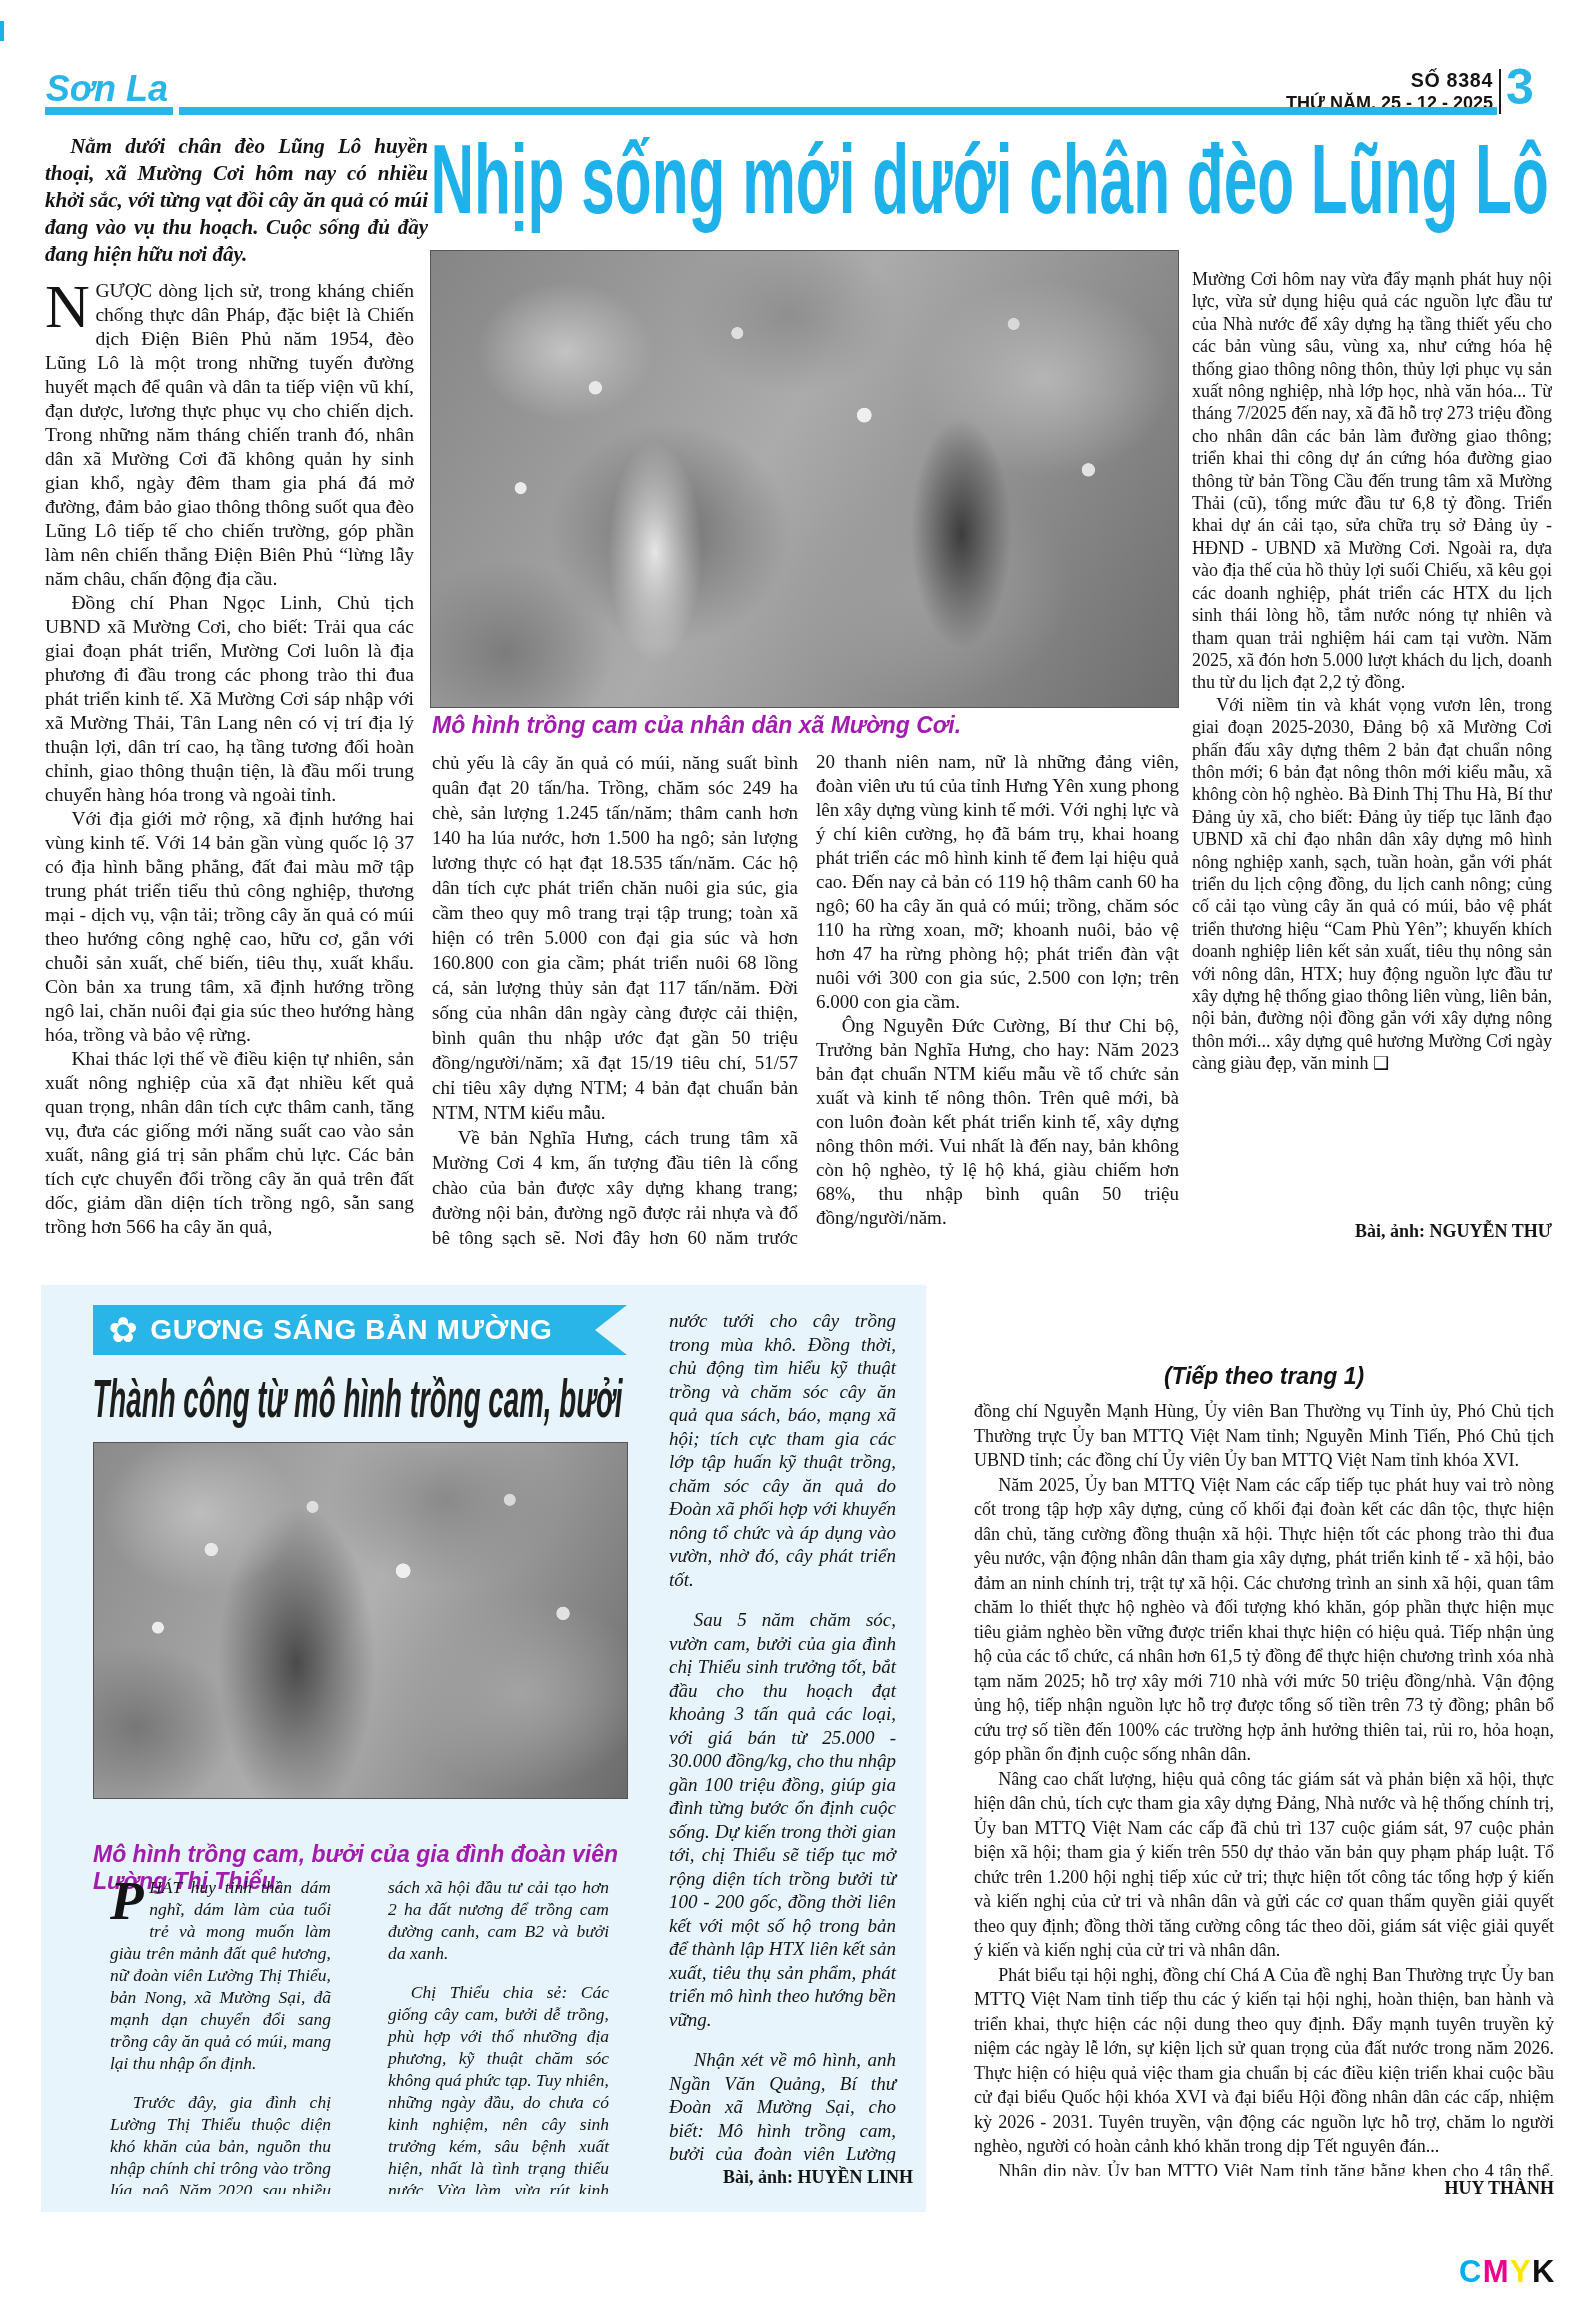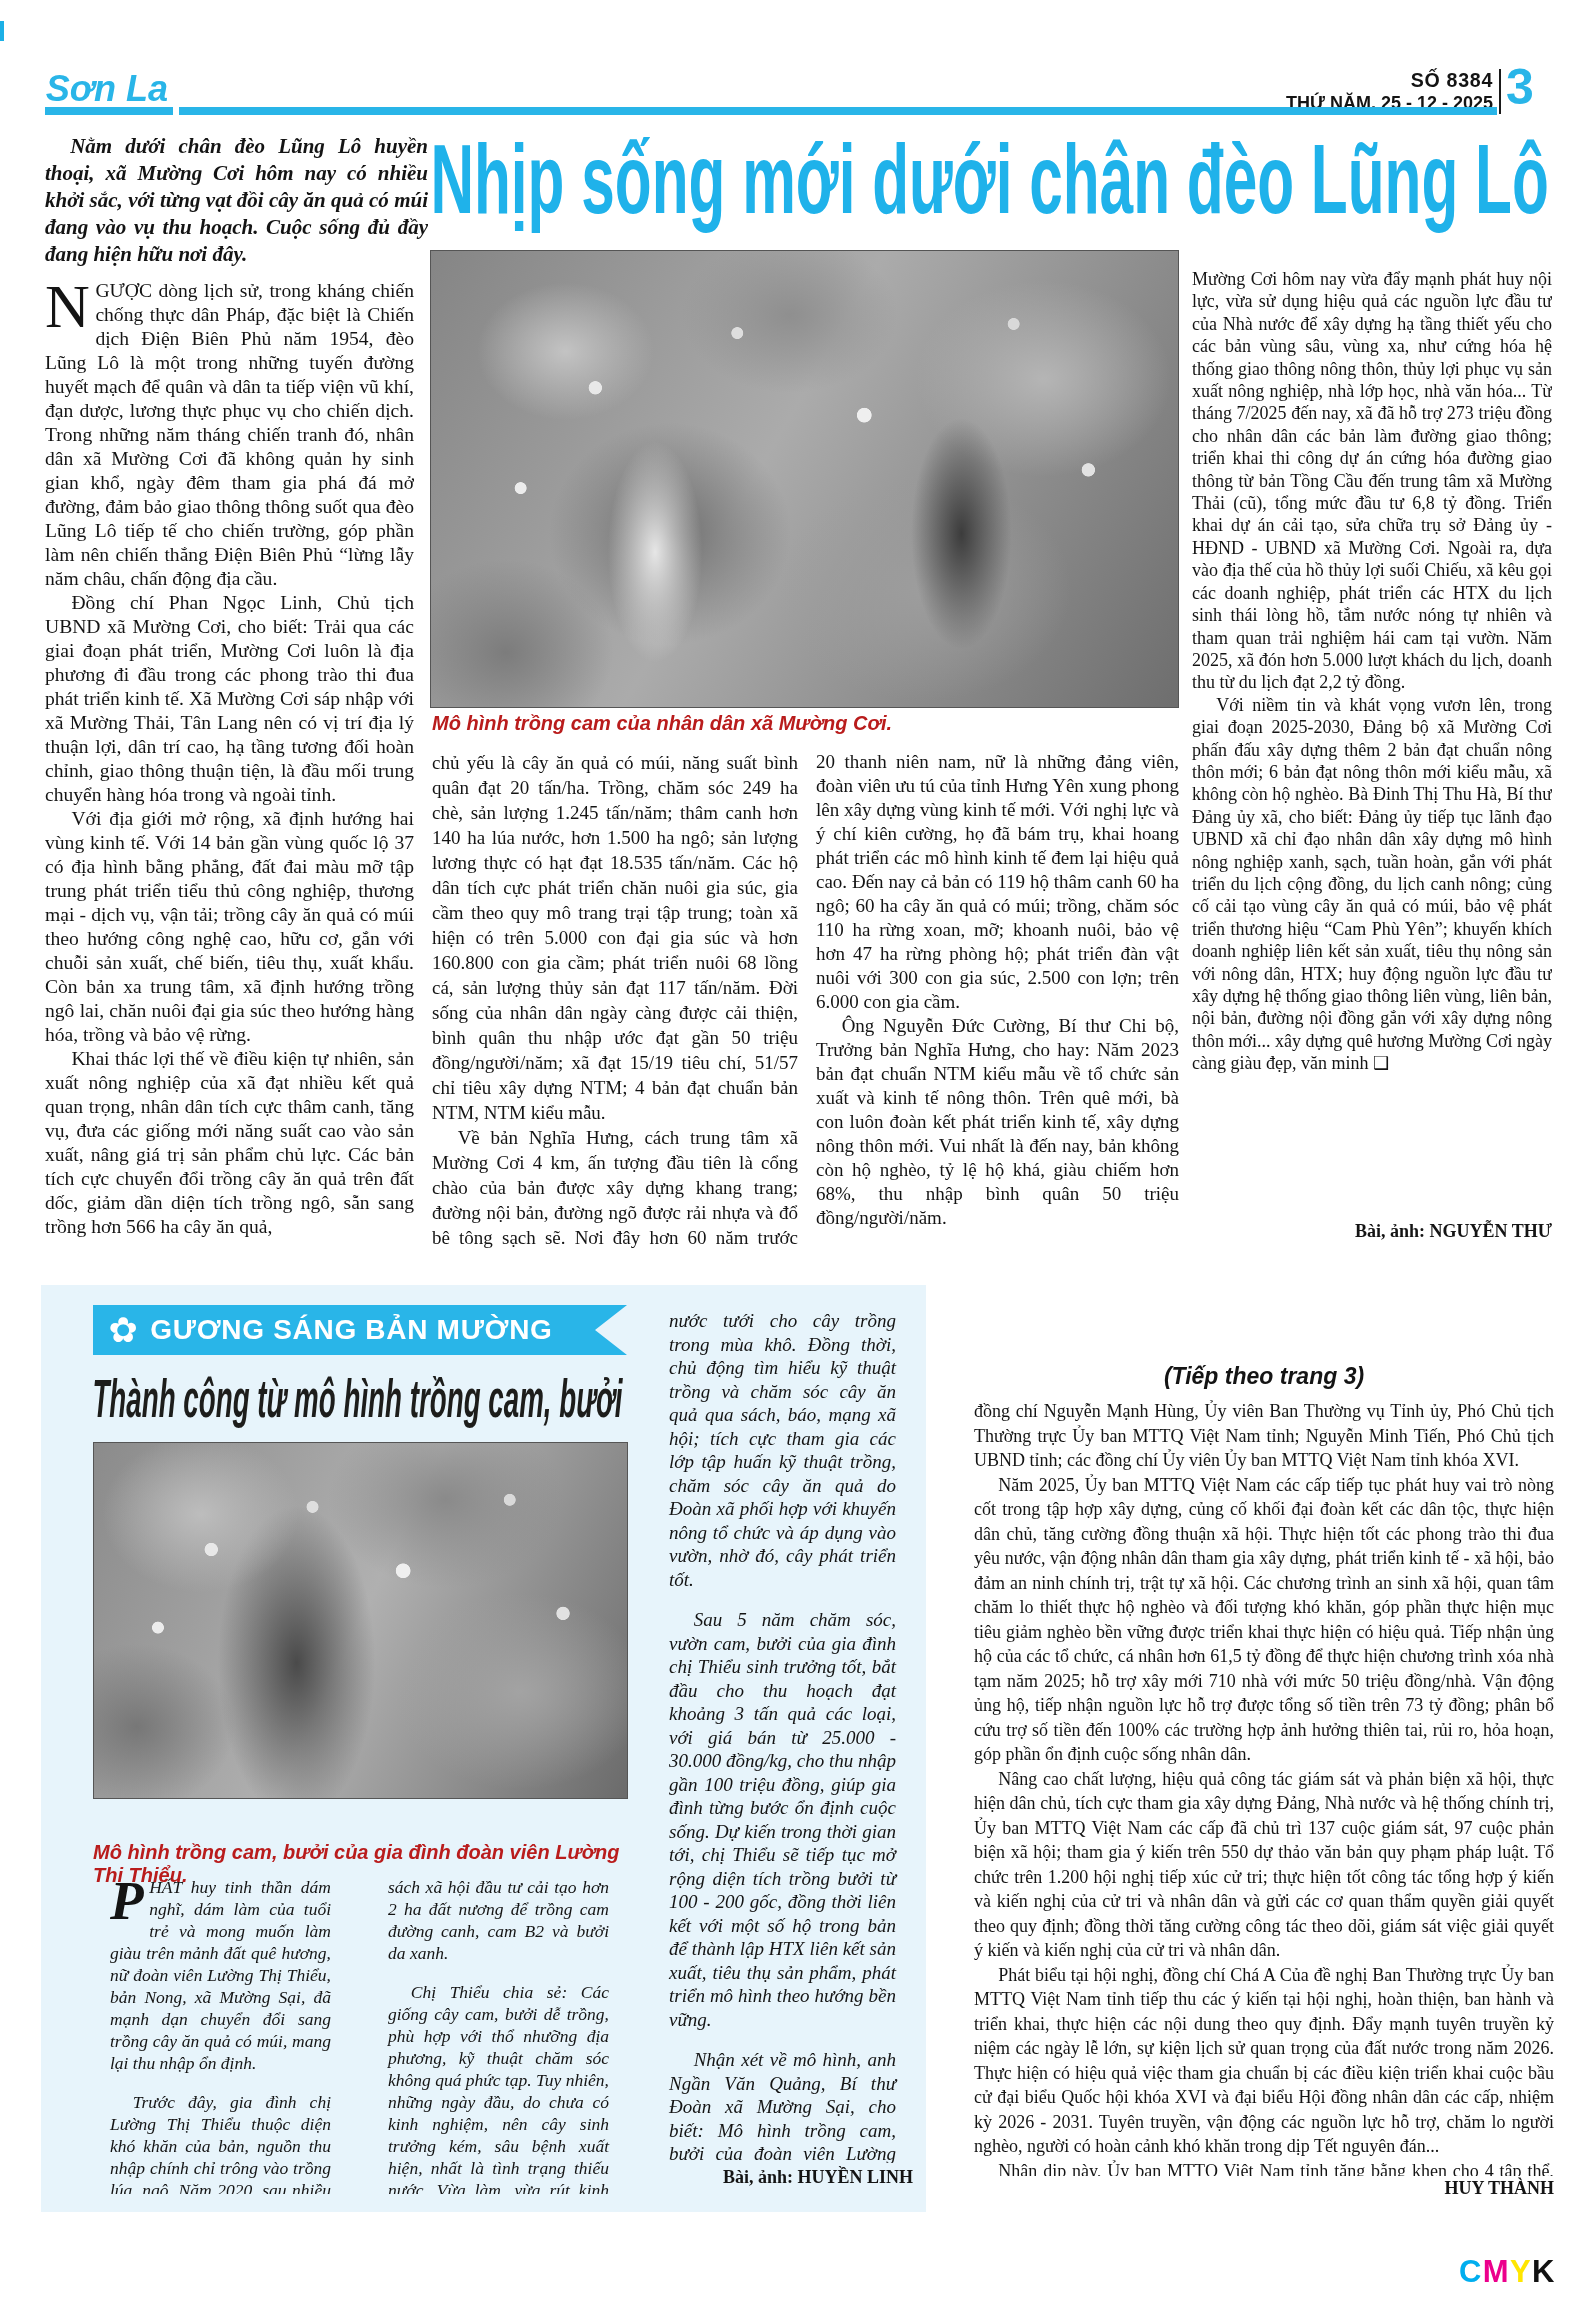--- a/index.html
+++ b/index.html
@@ -50,21 +50,21 @@
       radial-gradient(67px 154px at 71% 62%,#3c3c3c 0%,rgba(60,60,60,0) 75%);}
   .photo1::after,.photo2::after{content:"";position:absolute;inset:0;
     background:
       radial-gradient(circle at 22% 30%,#e8e8e8 0 6.3px,rgba(0,0,0,0) 7px),
       radial-gradient(circle at 41% 18%,#dedede 0 5.6px,rgba(0,0,0,0) 6.3px),
       radial-gradient(circle at 58% 36%,#efefef 0 7px,rgba(0,0,0,0) 7.7px),
       radial-gradient(circle at 78% 16%,#d9d9d9 0 5.6px,rgba(0,0,0,0) 6.3px),
       radial-gradient(circle at 88% 48%,#e2e2e2 0 6.3px,rgba(0,0,0,0) 7px),
       radial-gradient(circle at 12% 52%,#ececec 0 5.6px,rgba(0,0,0,0) 6.3px);}
   .caption{font-family:"Liberation Sans",sans-serif;font-style:italic;font-weight:bold;
-           font-size:20px;color:#b91c1c;}
+           font-size:23px;color:#a21caf;}
   .cap1{left:432px;top:712px;width:744px;}
   
   .feature-bg{left:41px;top:1285px;width:885px;height:927px;background:#e7f4fb;}
   .banner{left:93px;top:1305px;width:534px;height:50px;background:#29b5e8;color:#fff;
           display:flex;align-items:center;gap:12.6px;padding-left:15.4px;box-sizing:border-box;
           clip-path:polygon(0 0,100% 0,calc(100% - 32px) 50%,100% 100%,0 100%);}
   .banner .flower{font-size:35px;line-height:35px;}
   .banner .label{font-family:"Liberation Sans",sans-serif;font-weight:bold;font-size:28px;
                  letter-spacing:0.7px;text-align:right;}
   .photo2{left:93px;top:1442px;width:533px;height:355px;
@@ -176,21 +176,21 @@
     <p>Chị Thiểu chia sẻ: Các giống cây cam, bưởi dễ trồng, phù hợp với thổ nhưỡng địa phương, kỹ thuật chăm sóc không quá phức tạp. Tuy nhiên, những ngày đầu, do chưa có kinh nghiệm, nên cây sinh trưởng kém, sâu bệnh xuất hiện, nhất là tình trạng thiếu nước. Vừa làm, vừa rút kinh nghiệm, tôi cùng gia đình chủ động tìm nguồn nước, dẫn về vườn và xây bể chứa, đảm bảo đủ</p>
   </div>
 
   <div class="abs feat-col cC">
     <p class="first">nước tưới cho cây trồng trong mùa khô. Đồng thời, chủ động tìm hiểu kỹ thuật trồng và chăm sóc cây ăn quả qua sách, báo, mạng xã hội; tích cực tham gia các lớp tập huấn kỹ thuật trồng, chăm sóc cây ăn quả do Đoàn xã phối hợp với khuyến nông tổ chức và áp dụng vào vườn, nhờ đó, cây phát triển tốt.</p>
     <p>Sau 5 năm chăm sóc, vườn cam, bưởi của gia đình chị Thiểu sinh trưởng tốt, bắt đầu cho thu hoạch đạt khoảng 3 tấn quả các loại, với giá bán từ 25.000 - 30.000 đồng/kg, cho thu nhập gần 100 triệu đồng, giúp gia đình từng bước ổn định cuộc sống. Dự kiến trong thời gian tới, chị Thiểu sẽ tiếp tục mở rộng diện tích trồng bưởi từ 100 - 200 gốc, đồng thời liên kết với một số hộ trong bản để thành lập HTX liên kết sản xuất, tiêu thụ sản phẩm, phát triển mô hình theo hướng bền vững.</p>
     <p>Nhận xét về mô hình, anh Ngần Văn Quảng, Bí thư Đoàn xã Mường Sại, cho biết: Mô hình trồng cam, bưởi của đoàn viên Lường Thị Thiểu là hướng đi mới, phát huy hiệu quả nguồn vốn vay chính sách. Mô hình không chỉ mang lại thu nhập cho gia đình mà còn góp phần thúc đẩy phát triển kinh tế địa phương. Đoàn xã sẽ nhân rộng mô hình cho các đoàn viên có nhu cầu trên địa bàn xã ❑</p>
   </div>
   <div class="abs byline bC">Bài, ảnh: HUYỀN LINH</div>
 
-  <div class="abs mttq-sub">(Tiếp theo trang 3)</div>
+  <div class="abs mttq-sub">(Tiếp theo trang 1)</div>
 
   <div class="abs col mttq-body">
     <p class="first">đồng chí Nguyễn Mạnh Hùng, Ủy viên Ban Thường vụ Tỉnh ủy, Phó Chủ tịch Thường trực Ủy ban MTTQ Việt Nam tỉnh; Nguyễn Minh Tiến, Phó Chủ tịch UBND tỉnh; các đồng chí Ủy viên Ủy ban MTTQ Việt Nam tỉnh khóa XVI.</p>
     <p>Năm 2025, Ủy ban MTTQ Việt Nam các cấp tiếp tục phát huy vai trò nòng cốt trong tập hợp xây dựng, củng cố khối đại đoàn kết các dân tộc, thực hiện dân chủ, tăng cường đồng thuận xã hội. Thực hiện tốt các phong trào thi đua yêu nước, vận động nhân dân tham gia xây dựng, phát triển kinh tế - xã hội, bảo đảm an ninh chính trị, trật tự xã hội. Các chương trình an sinh xã hội, quan tâm chăm lo thiết thực hộ nghèo và đối tượng khó khăn, góp phần thực hiện mục tiêu giảm nghèo bền vững được triển khai thực hiện có hiệu quả. Tiếp nhận ủng hộ của các tổ chức, cá nhân hơn 61,5 tỷ đồng để thực hiện chương trình xóa nhà tạm năm 2025; hỗ trợ xây mới 710 nhà với mức 50 triệu đồng/nhà. Vận động ủng hộ, tiếp nhận nguồn lực hỗ trợ được tổng số tiền trên 73 tỷ đồng; phân bổ cứu trợ số tiền đến 100% các trường hợp ảnh hưởng thiên tai, rủi ro, hỏa hoạn, góp phần ổn định cuộc sống nhân dân.</p>
     <p>Nâng cao chất lượng, hiệu quả công tác giám sát và phản biện xã hội, thực hiện dân chủ, tích cực tham gia xây dựng Đảng, Nhà nước và hệ thống chính trị, Ủy ban MTTQ Việt Nam các cấp đã chủ trì 137 cuộc giám sát, 97 cuộc phản biện xã hội; tham gia ý kiến trên 550 dự thảo văn bản quy phạm pháp luật. Tổ chức trên 1.200 hội nghị tiếp xúc cử tri; thực hiện tốt công tác tổng hợp ý kiến và kiến nghị của cử tri và nhân dân và gửi các cơ quan thẩm quyền giải quyết theo quy định; đồng thời tăng cường công tác theo dõi, giám sát việc giải quyết ý kiến và kiến nghị của cử tri và nhân dân.</p>
     <p>Phát biểu tại hội nghị, đồng chí Chá A Của đề nghị Ban Thường trực Ủy ban MTTQ Việt Nam tỉnh tiếp thu các ý kiến tại hội nghị, hoàn thiện, ban hành và triển khai, thực hiện các nội dung theo quy định. Đẩy mạnh tuyên truyền kỷ niệm các ngày lễ lớn, sự kiện lịch sử quan trọng của đất nước trong năm 2026. Thực hiện có hiệu quả việc tham gia chuẩn bị các điều kiện triển khai cuộc bầu cử đại biểu Quốc hội khóa XVI và đại biểu Hội đồng nhân dân các cấp, nhiệm kỳ 2026 - 2031. Tuyên truyền, vận động các nguồn lực hỗ trợ, chăm lo người nghèo, người có hoàn cảnh khó khăn trong dịp Tết nguyên đán...</p>
     <p>Nhân dịp này, Ủy ban MTTQ Việt Nam tỉnh tặng bằng khen cho 4 tập thể, 63 cá nhân có thành tích xuất sắc trong công tác Mặt trận năm 2025 ❑</p>
   </div>
   <div class="abs byline bM">HUY THÀNH</div>
 

